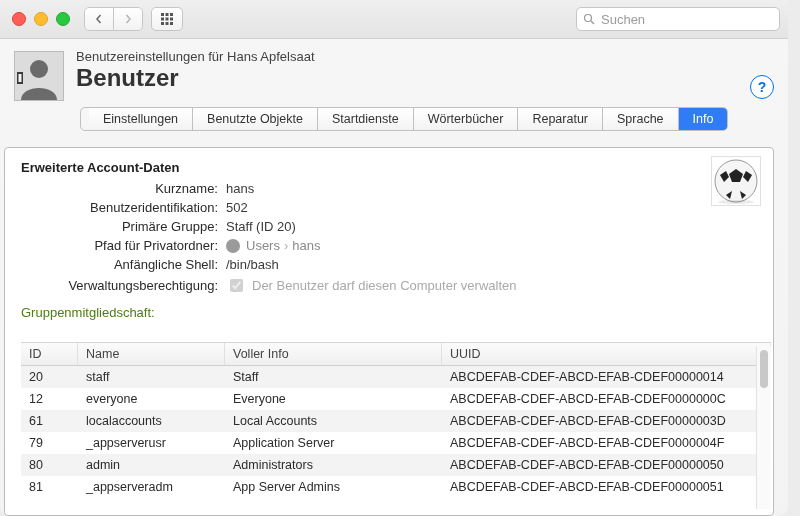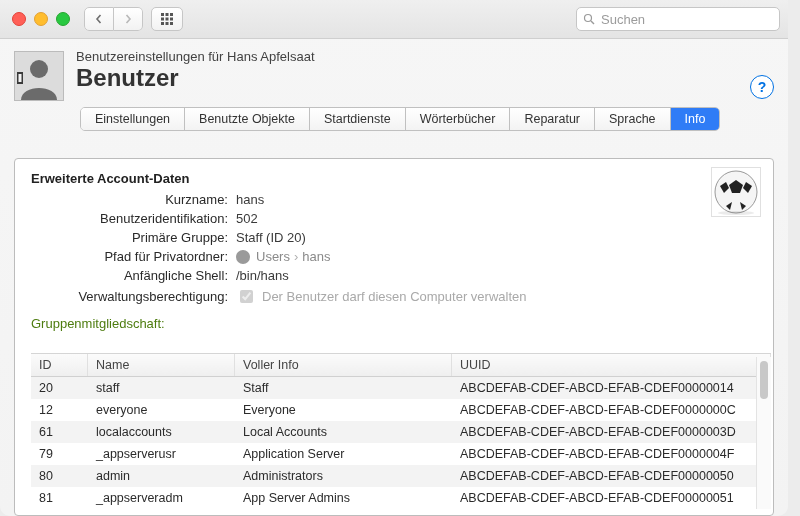--- a/index.html
+++ b/index.html
@@ -131,43 +131,44 @@
   font-weight: 600;
   font-size: 14px;
   display: flex;
   align-items: center;
   justify-content: center;
   background: #fff;
   cursor: pointer;
 }
 
 .tabs {
-  margin: 6px 14px 15px 80px;
+  margin: 6px 14px 4px 80px;
   display: flex;
   border: 1px solid #c0c0c0;
   border-radius: 5px;
   overflow: hidden;
   height: 22px;
   width: fit-content;
+  padding-left: 8px;
 }
 .tab {
   padding: 0 14px;
   display: flex;
   align-items: center;
   font-size: 12.5px;
   background: linear-gradient(#ffffff,#f3f3f3);
   border-right: 1px solid #c0c0c0;
   color: #333;
   cursor: default;
 }
 .tab:last-child { border-right: none; }
 .tab.active { background: #2f7cf6; color: #fff; }
 
 .content {
-  margin: 12px 14px 0 14px;
+  margin: 12px 14px 0 4px;
   background: #ffffff;
   border: 1px solid #bcbcbc;
   border-radius: 4px;
   flex: 1 1 auto;
   padding: 12px 0 0 0;
   position: relative;
   overflow: hidden;
 }
 .section-title {
   font-weight: 700;
@@ -377,21 +378,21 @@
       <div class="v">
         <span class="path-chip">
           <span class="path-disk"></span>
           <span class="crumb">Users</span>
           <span class="crumb-sep">›</span>
           <span class="crumb">hans</span>
         </span>
       </div>
 
       <div class="k">Anfängliche Shell:</div>
-      <div class="v">/bin/hans</div>
+      <div class="v">/bin/bash</div>
 
       <div class="k">Verwaltungsberechtigung:</div>
       <div class="v disabled">
         <input type="checkbox" checked="" disabled="" style="">
         <span>Der Benutzer darf diesen Computer verwalten</span>
       </div>
     </div>
 
     <div class="group-title">Gruppenmitgliedschaft:</div>
 

